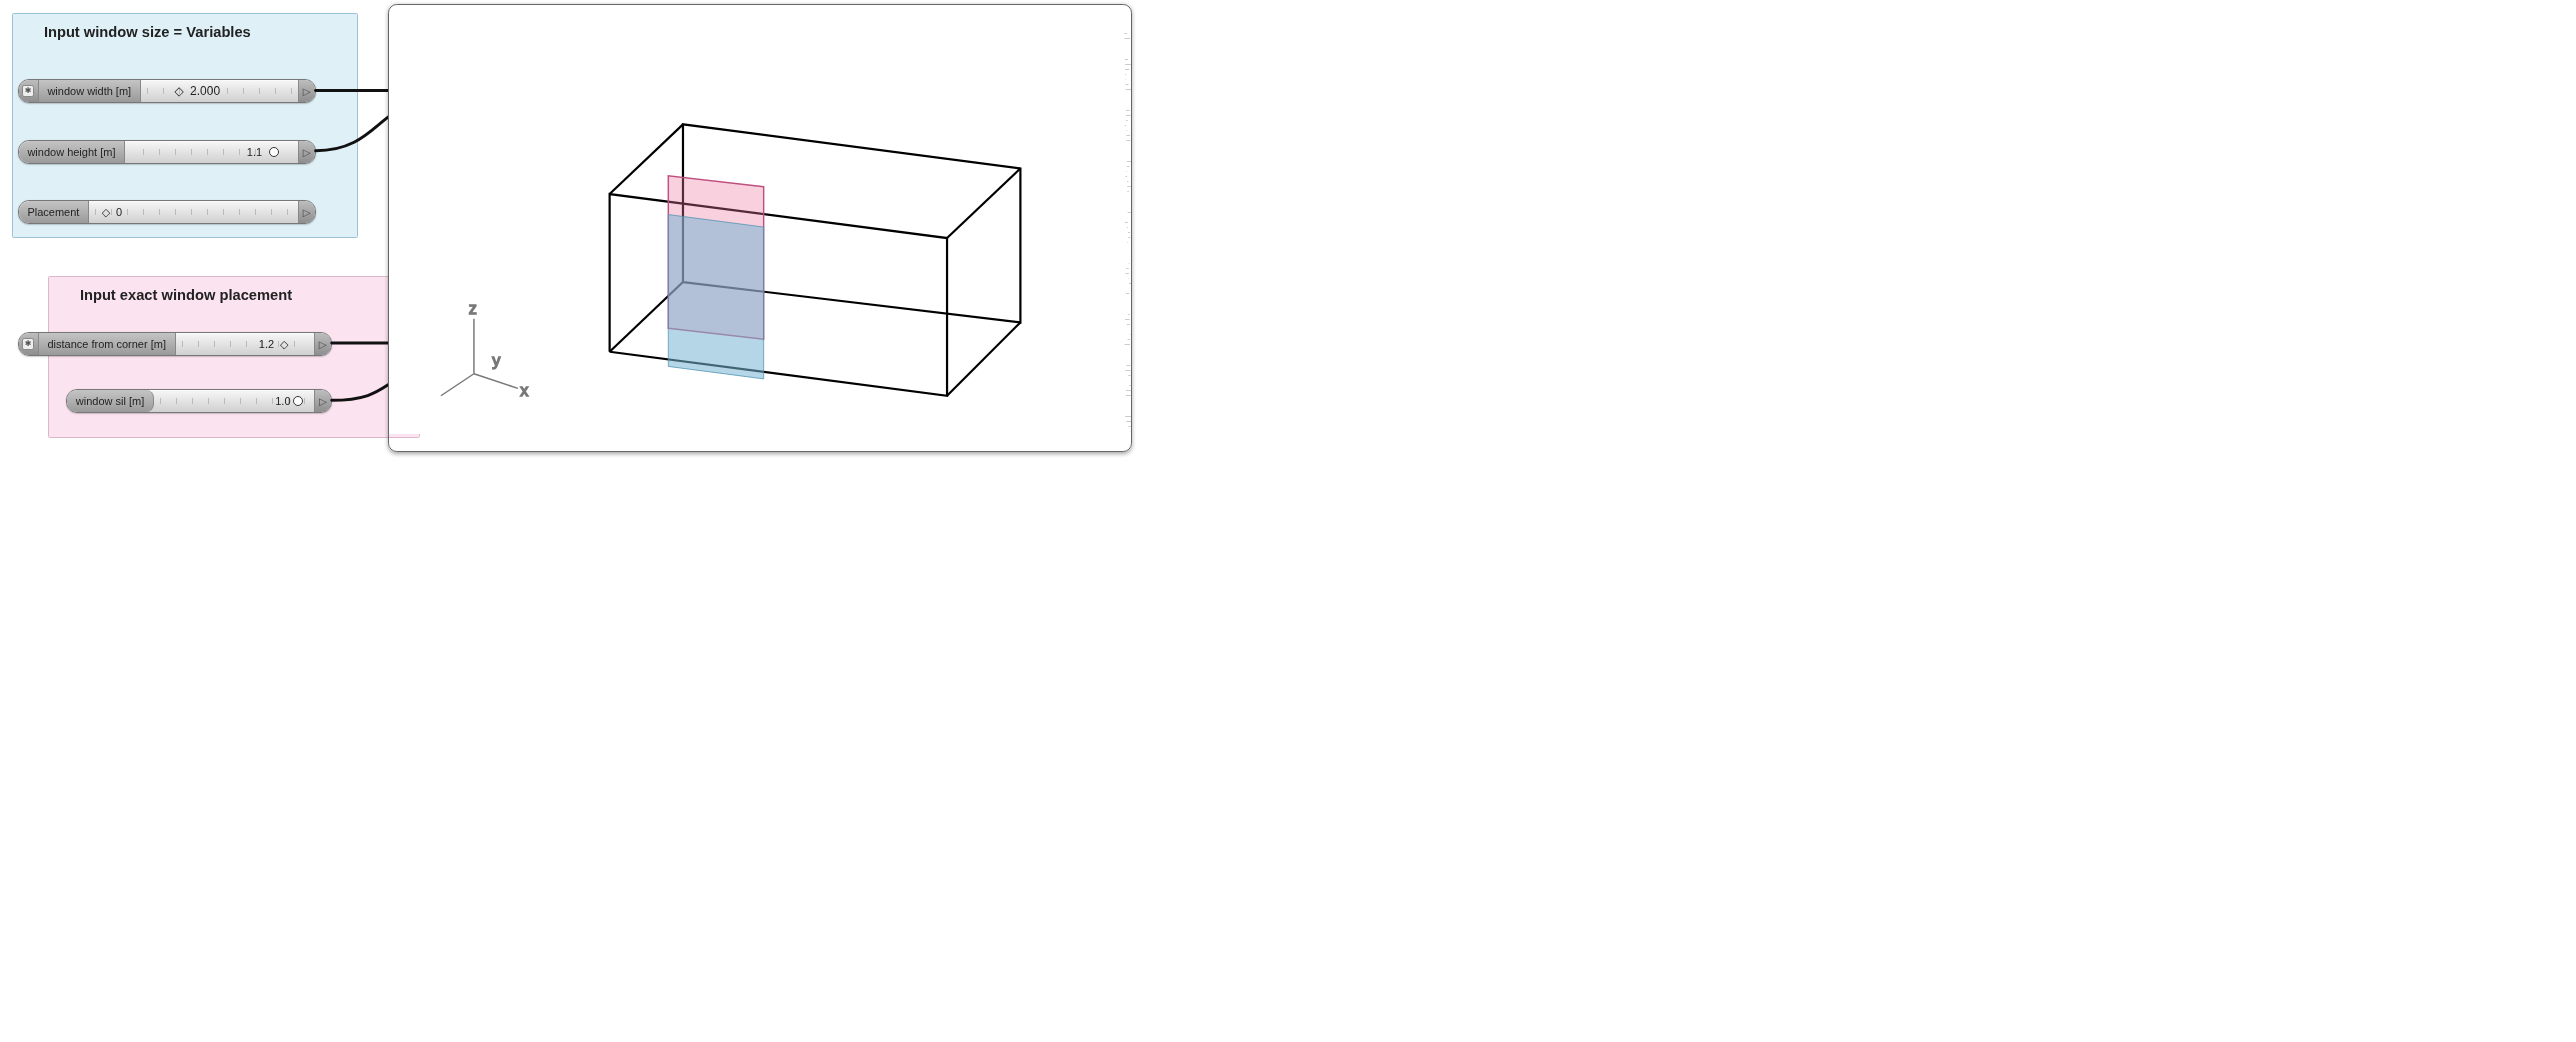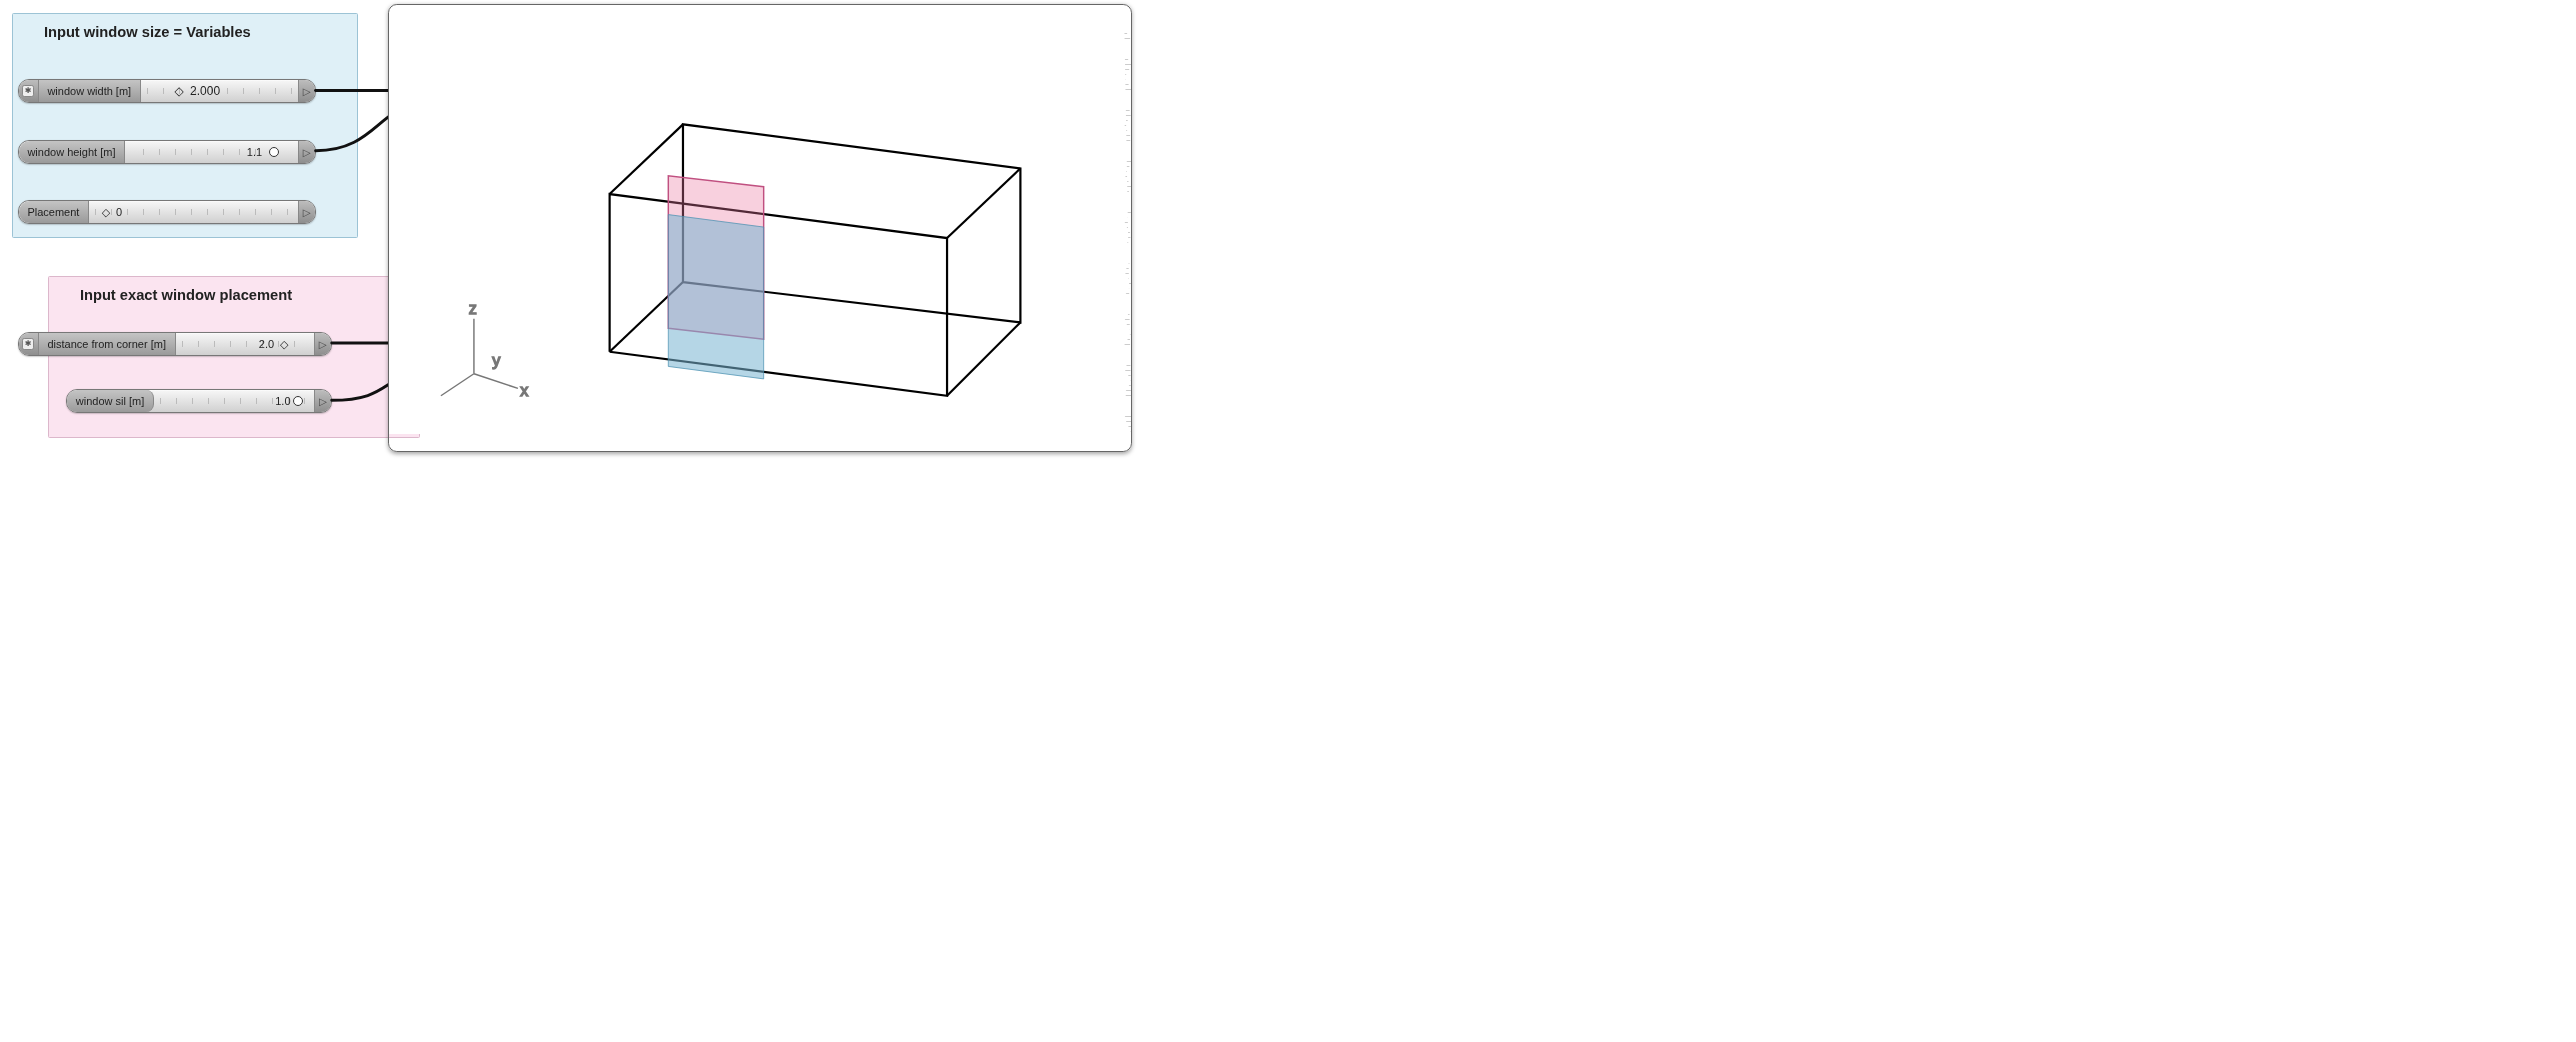--- a/index.html
+++ b/index.html
@@ -95,21 +95,21 @@
     <div class="panel-title">Input exact window placement</div>
   </div>
 
   <div class="slider" style="left:17.6px;top:332px;width:312px;">
     <div class="cap star">
         <span class="glyph">✱</span>
       </div>
     <div class="label">distance from corner [m]</div>
     <div class="track">
       <div class="ticks"></div>
-      <span style="position:absolute;left:70%;top:50%;transform:translate(-50%,-50%);font-size:11px;"><span class="val">2.0</span> ◇</span>
+      <span style="position:absolute;left:70%;top:50%;transform:translate(-50%,-50%);font-size:11px;"><span class="val">1.2</span> ◇</span>
     </div>
     <div class="cap out">▷</div>
   </div>
 
   <div class="slider" style="left:66px;top:389px;width:264px;">
     <div class="label" style="border-top-left-radius:11px;border-bottom-left-radius:11px;border-radius:8px;">window sil [m]</div>
     <div class="track">
       <div class="ticks"></div>
       <span style="position:absolute;right:20.6px;top:50%;transform:translateY(-50%);font-size:11px;"><span class="val">1.0</span></span>
       <div class="marker ring" style="left:90%;"></div>

